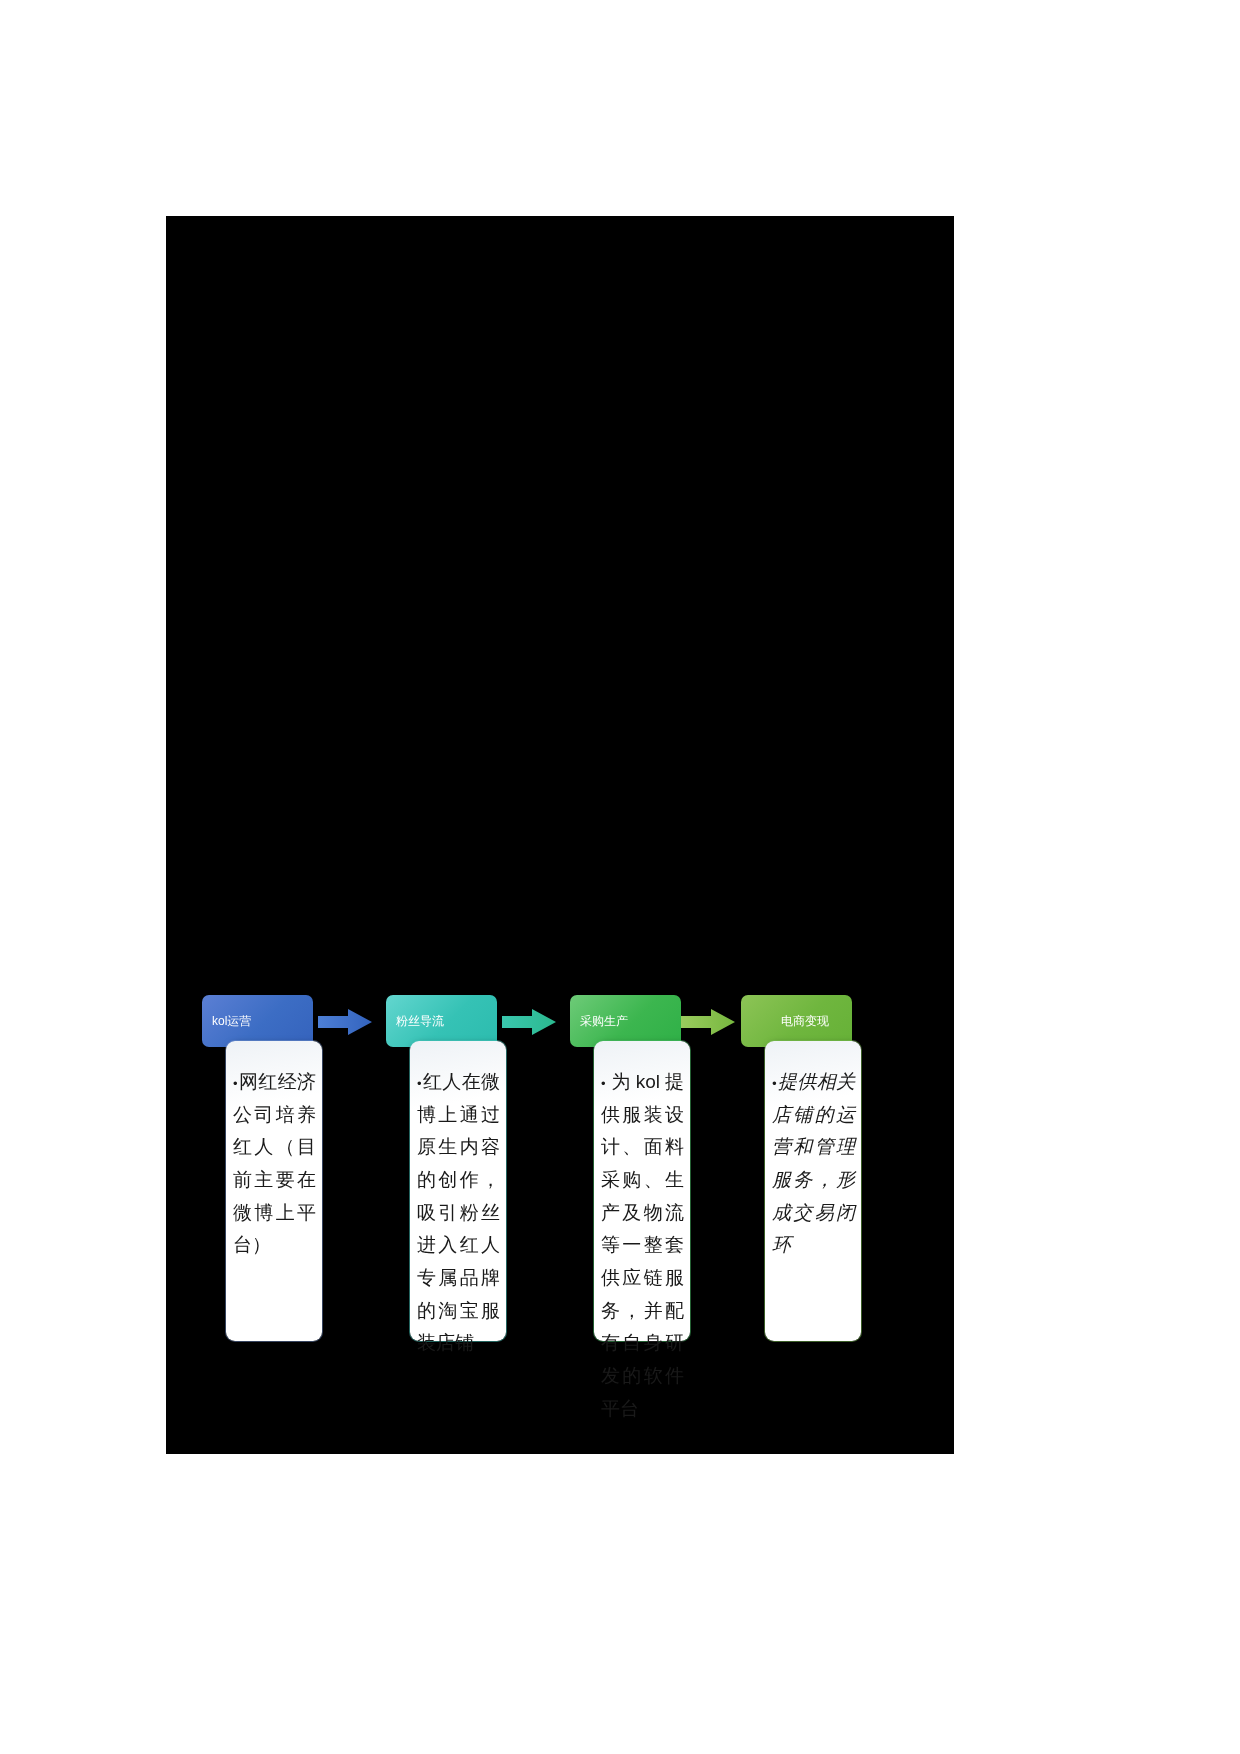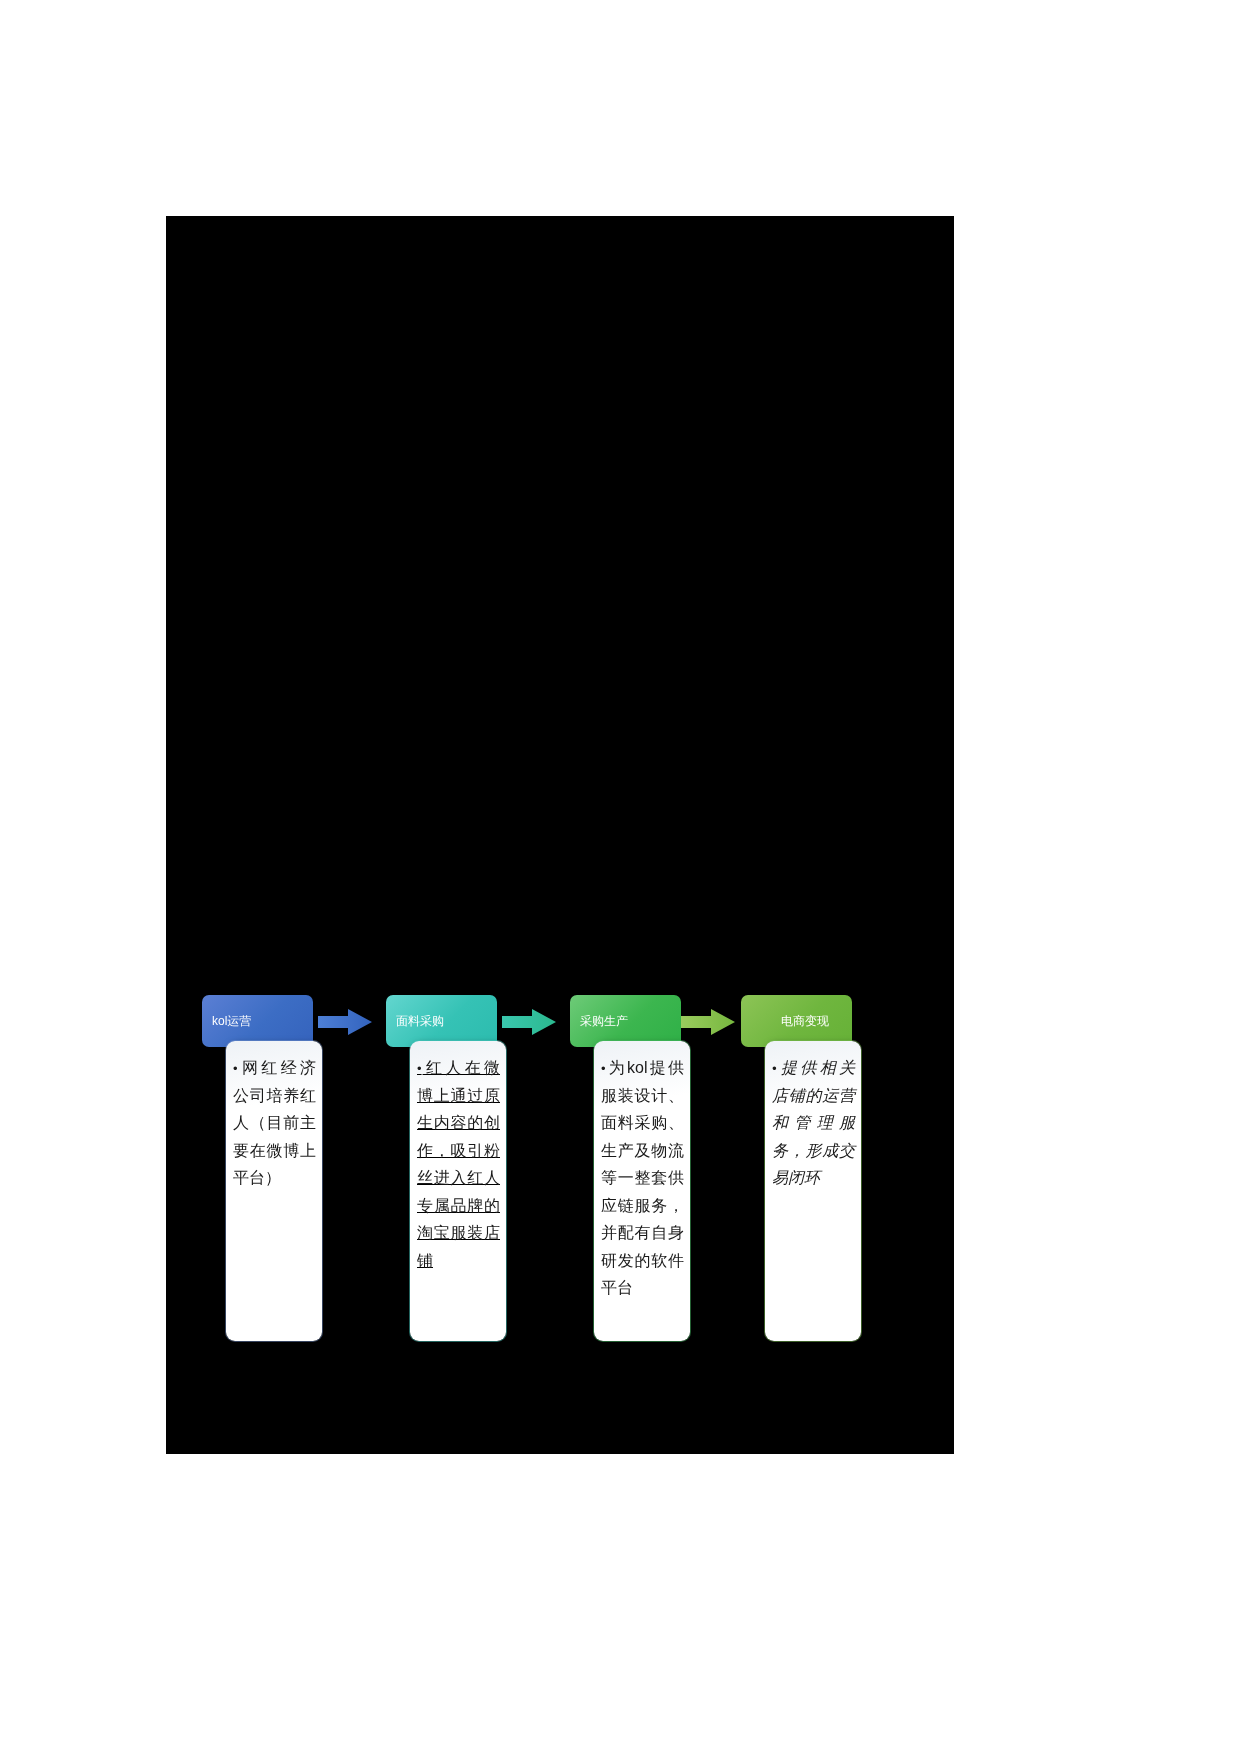--- a/index.html
+++ b/index.html
@@ -57,32 +57,33 @@
     position:absolute;
     left:24px;top:46px;
     width:96px;height:300px;
     background:linear-gradient(170deg,#eef2f6 0%,#ffffff 22%,#ffffff 100%);
     border-radius:9px;
     box-sizing:border-box;
     padding:13px 6px 8px 7px;
     z-index:2;
   }
   .body-1{box-shadow:0 0 0 1px rgba(120,150,210,.45), 2px 3px 7px rgba(0,0,0,.55);}
-  .body-2{box-shadow:0 0 0 1px rgba(70,200,190,.5), 2px 3px 7px rgba(0,0,0,.55);text-decoration:underline;}
+  .body-2{box-shadow:0 0 0 1px rgba(70,200,190,.5), 2px 3px 7px rgba(0,0,0,.55);}
   .body-3{box-shadow:0 0 0 1px rgba(70,190,100,.5), 2px 3px 7px rgba(0,0,0,.55);}
   .body-4{box-shadow:0 0 0 1px rgba(120,190,80,.5), 2px 3px 7px rgba(0,0,0,.55);font-style:italic;}
 
   .bullet-row{
     display:block;
     color:#1a1a1a;
-    font-size:16px;
+    font-size:19px;
     line-height:1.72;
     text-align:justify;
     text-justify:inter-ideograph;
     word-break:break-all;
+    margin-top:12px;
   }
   .bullet-row::before{
     content:"\2022";
     margin-right:1px;
     font-size:13px;
   }
 
   
   .arrow{
     position:absolute;
@@ -118,21 +119,21 @@
             <stop offset="0" stop-color="#4d7fd6"></stop>
               <stop offset="1" stop-color="#3363bd"></stop>
           </linearGradient>
         </defs>
         <path d="M0 7 L30 7 L30 0 L54 13 L30 26 L30 19 L0 19 Z" fill="url(#ag1)"></path>
       </svg>
     </div>
 
     <div class="stage stage-2">
       <div class="stage-header hdr-2">
-        <span class="stage-title">面料采购</span>
+        <span class="stage-title">粉丝导流</span>
       </div>
       <div class="stage-body body-2">
         <span class="bullet-row">红人在微博上通过原生内容的创作，吸引粉丝进入红人专属品牌的淘宝服装店铺</span>
       </div>
     </div>
 
     <div class="arrow arrow-2">
       <svg viewBox="0 0 54 26" xmlns="http://www.w3.org/2000/svg" aria-hidden="true">
         <defs>
           <linearGradient id="ag2" x1="0" y1="0" x2="1" y2="0">

